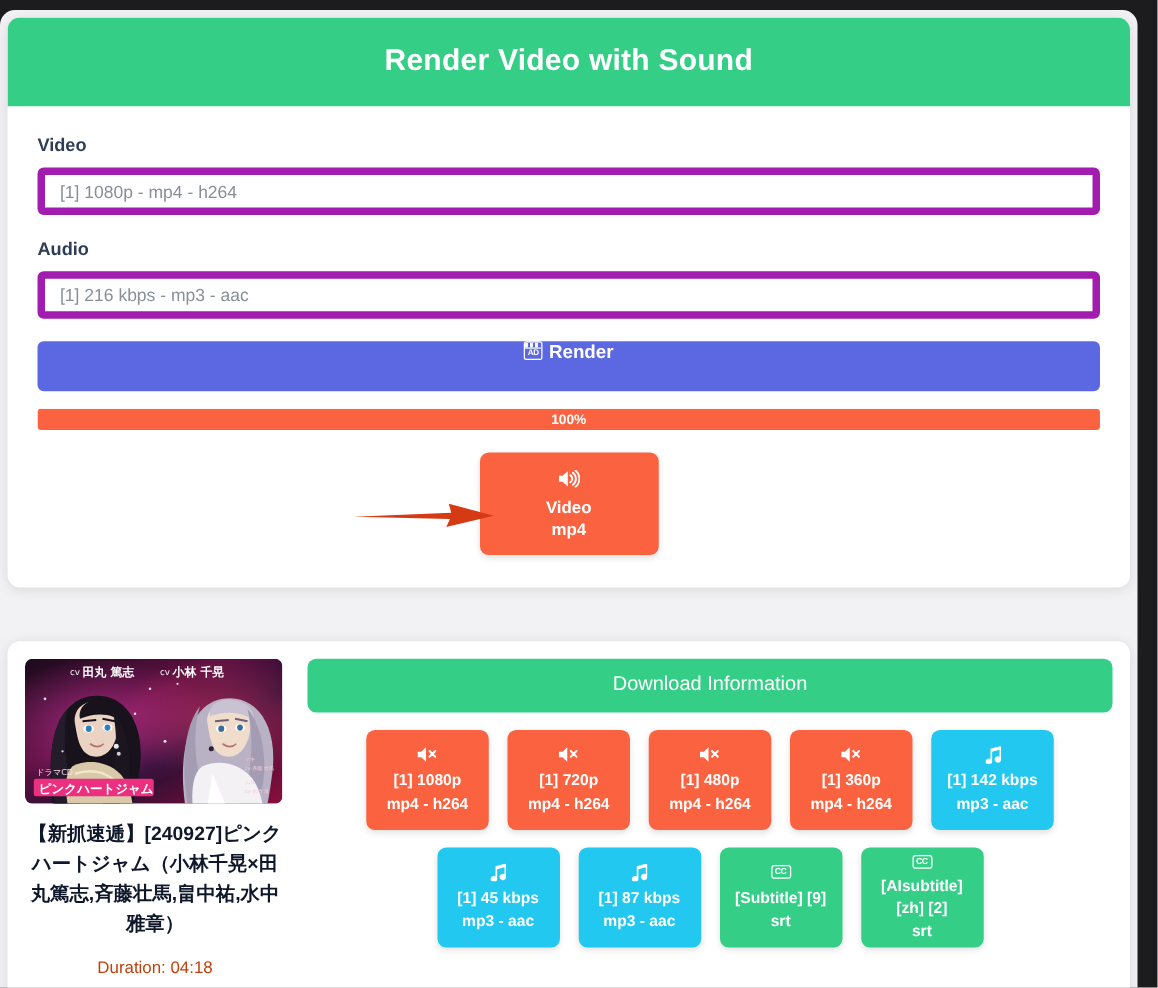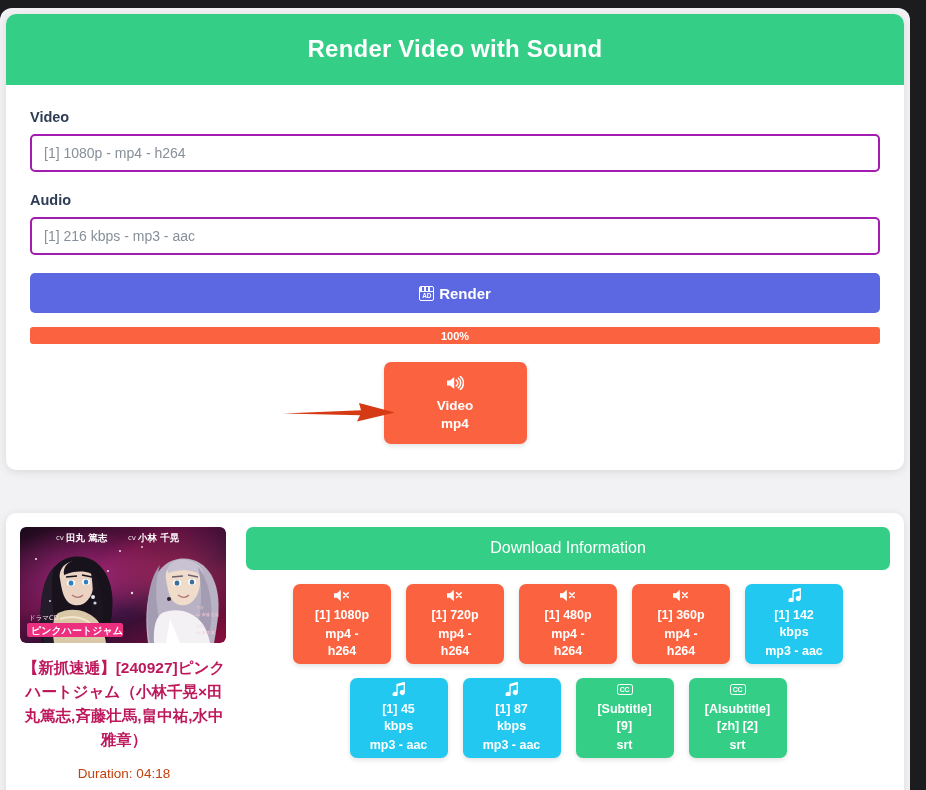--- a/index.html
+++ b/index.html
@@ -63,21 +63,21 @@
     color: #2e3d54;
     font-size: 14.5px;
     font-weight: bold;
     margin-bottom: 9px;
     margin-top: 4px;
   }
 
   .text-input {
     width: 100%;
     height: 38px;
-    border: 2px solid #a21caf;
+    border: 6px solid #a21caf;
     border-radius: 5px;
     padding: 0 12px;
     font-family: "Liberation Sans", sans-serif;
     font-size: 14px;
     color: #878f99;
     background: #ffffff;
     outline: none;
     display: flex;
     align-items: center;
   }
@@ -90,21 +90,20 @@
     width: 100%;
     height: 40px;
     background: #5c68e2;
     border: none;
     border-radius: 5px;
     color: #ffffff;
     font-family: "Liberation Sans", sans-serif;
     font-size: 15px;
     font-weight: 600;
     display: flex;
-    align-items: center;
     justify-content: center;
     gap: 3px;
     cursor: pointer;
   }
   .ad-glyph {
     display: inline-flex;
     width: 15px;
     height: 15px;
     border: 1.6px solid #ffffff;
     border-radius: 2px;
@@ -212,21 +211,21 @@
   .thumb {
     width: 206px;
     height: 116px;
     border-radius: 6px;
     overflow: hidden;
     display: block;
   }
   .video-title {
     margin-top: 13px;
     text-align: center;
-    color: #be185d;
+    color: #0f172a;
     font-size: 15.5px;
     font-weight: bold;
     line-height: 1.55;
     padding: 0 2px;
   }
   .duration {
     margin-top: 14px;
     text-align: center;
     color: #c2410c;
     font-size: 13.5px;
@@ -261,21 +260,21 @@
     flex-direction: column;
     align-items: center;
     justify-content: center;
     gap: 2px;
     font-size: 12.5px;
     font-weight: bold;
     cursor: pointer;
     box-shadow: 0 2px 5px rgba(0,0,0,0.12);
     text-align: center;
     line-height: 1.35;
-    padding: 0 20px;
+    padding: 0 4px;
   }
   .dl-tile .ico { margin-bottom: 3px; height: 14px; display:flex; align-items:center; }
   .tile-video    { background: #fb6340; }
   .tile-audio    { background: #22c8ef; }
   .tile-subtitle { background: #34ce87; }
 
   .cc-glyph {
     display: inline-flex;
     align-items: center;
     justify-content: center;

